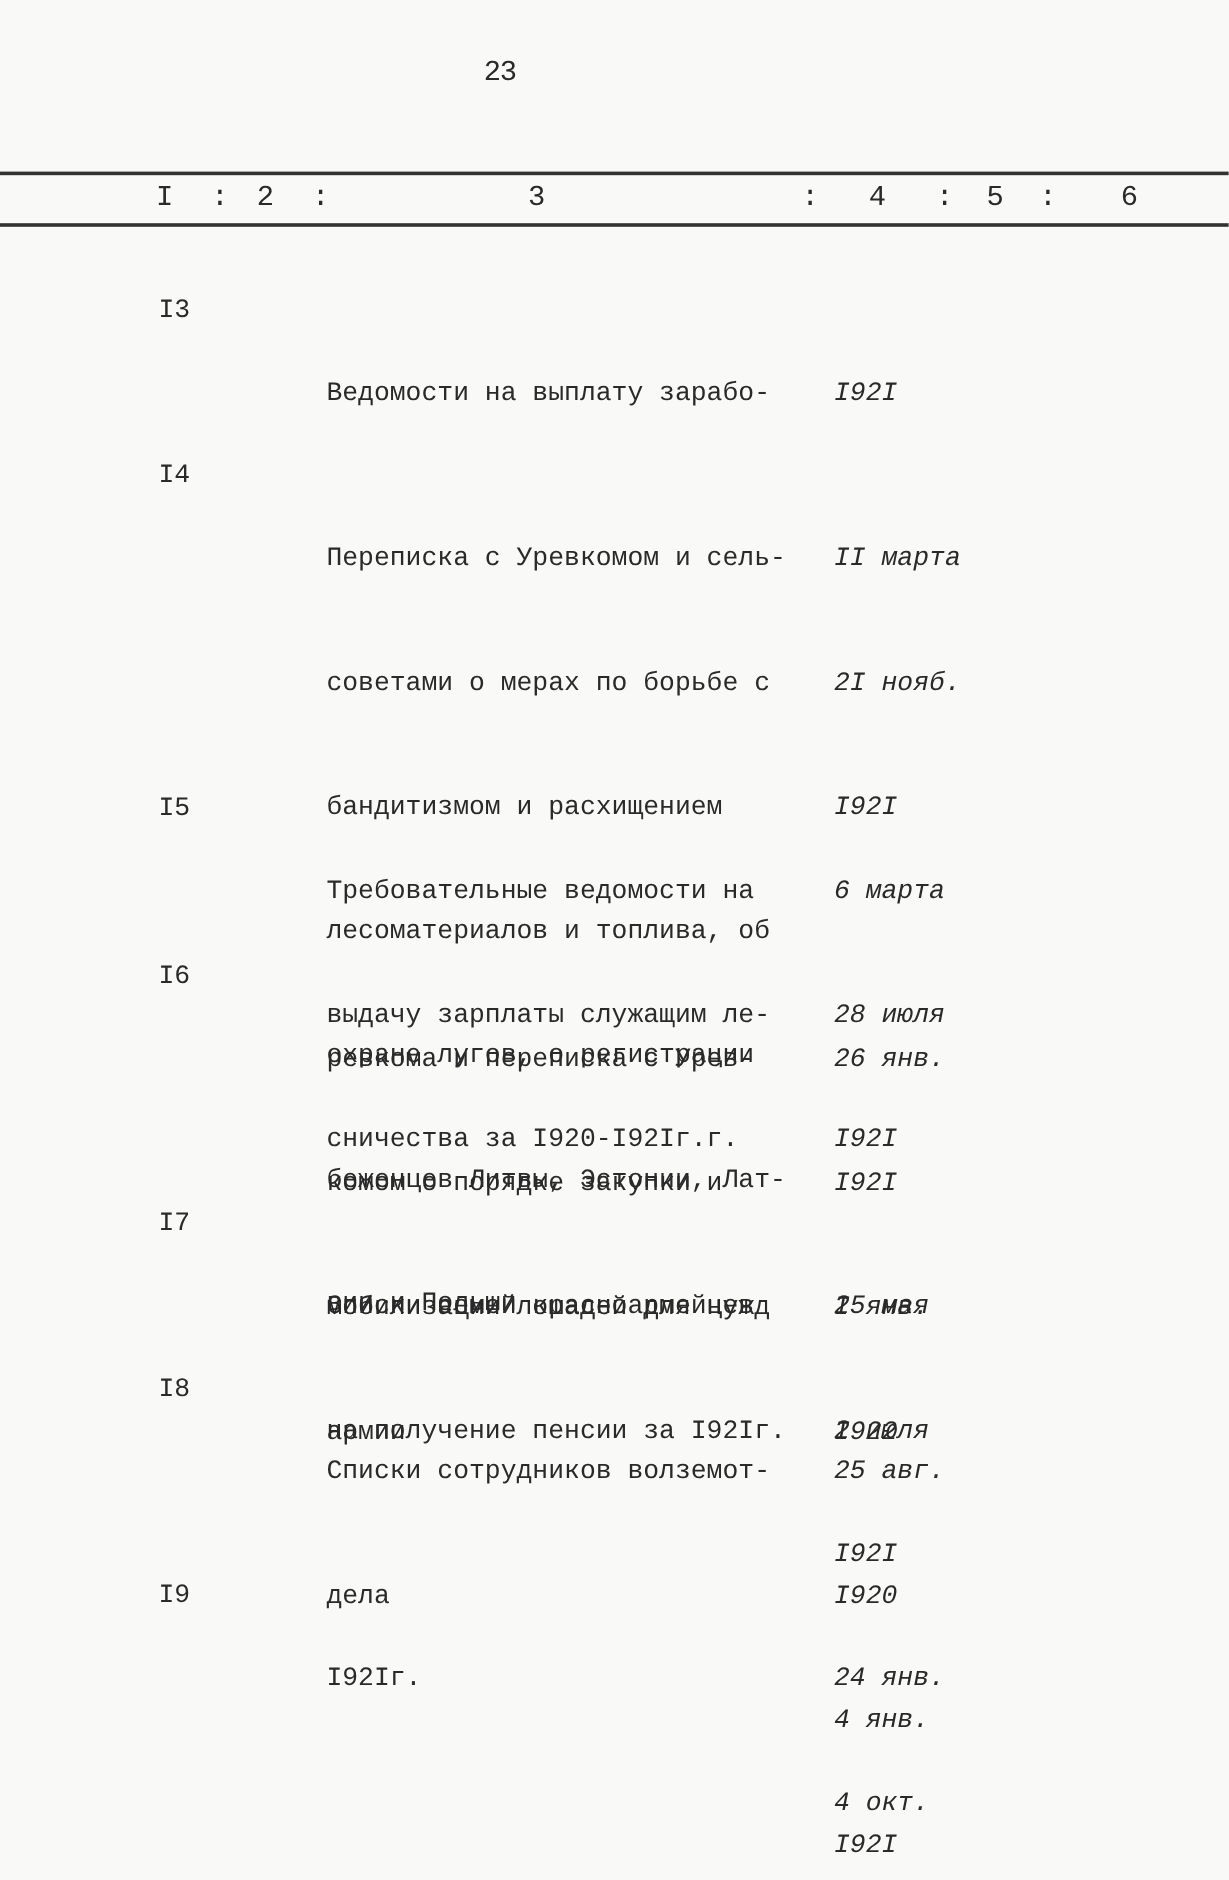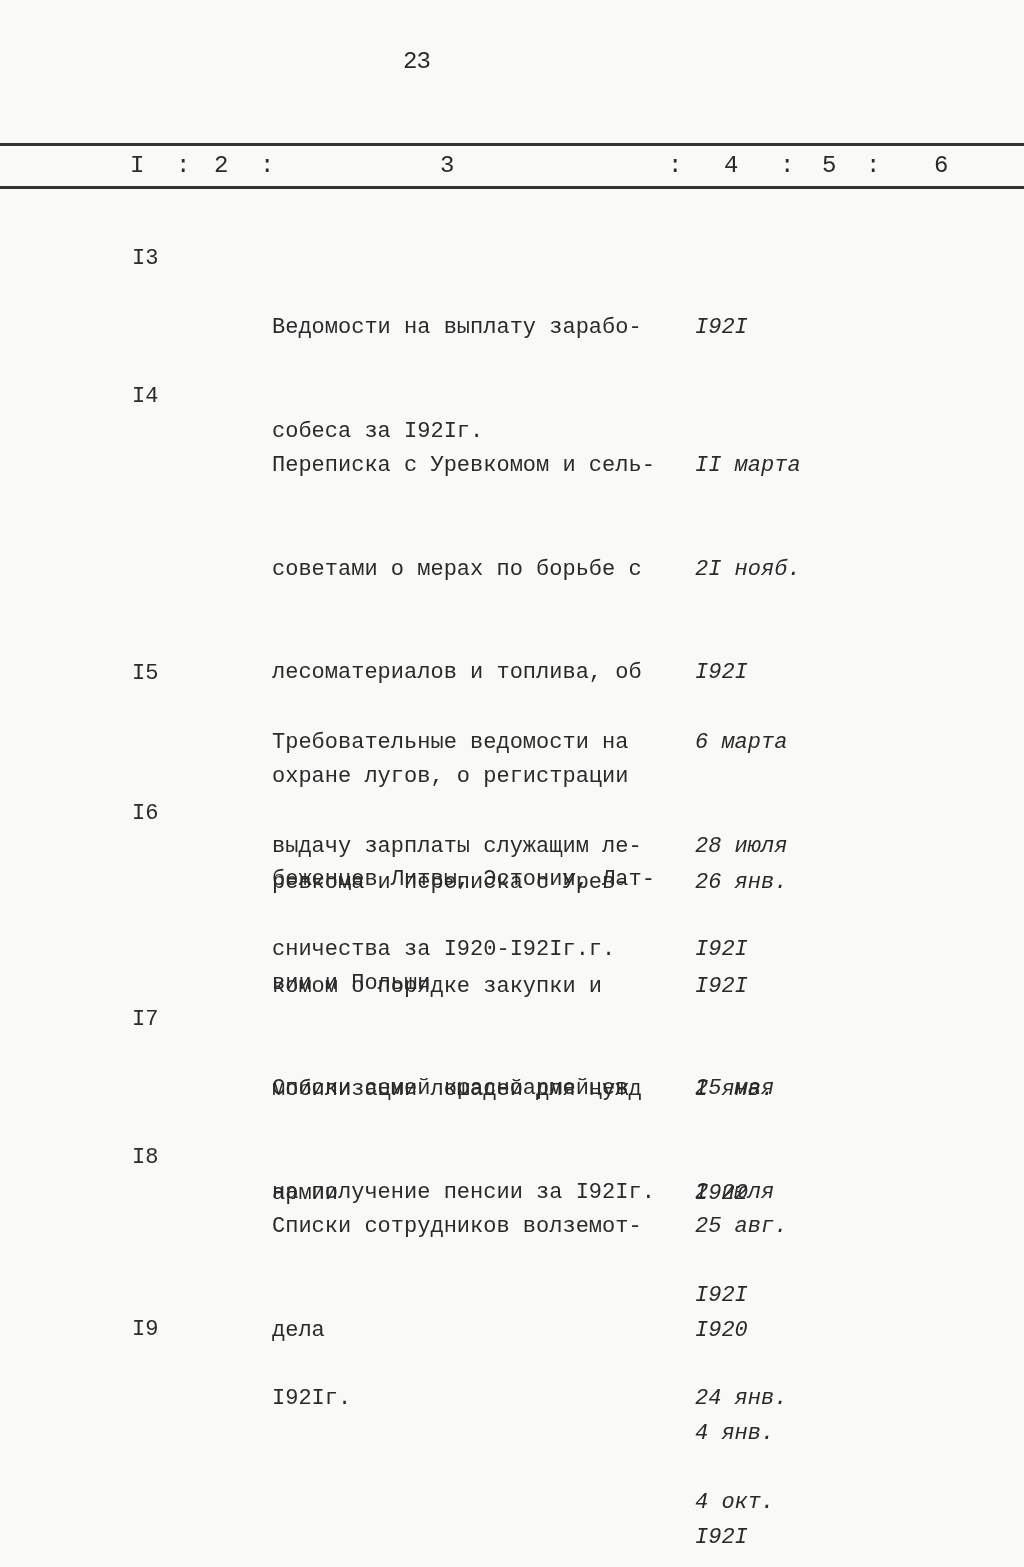--- a/index.html
+++ b/index.html
@@ -53,32 +53,32 @@
   <span style="left:934px">6</span>
 </div>
 <div class="rule bottom"></div>
 
 <div class="entries">
 
   <div class="entry" style="top:242px">
     <span class="num">I3</span>
     <div class="title">
       <span class="line">Ведомости на выплату зарабо-</span>
-      <span class="line">собеса за I92Iг.</span>
     </div>
     <div class="dates">
       <span class="line">I92I</span>
     </div>
   </div>
 
   <div class="entry" style="top:380px">
     <span class="num">I4</span>
     <div class="title">
       <span class="line">Переписка с Уревкомом и сель-</span>
       <span class="line">советами о мерах по борьбе с</span>
+      <span class="line">бандитизмом и расхищением</span>
       <span class="line">лесоматериалов и топлива, об</span>
       <span class="line">охране лугов, о регистрации</span>
       <span class="line">беженцев Литвы, Эстонии, Лат-</span>
       <span class="line">вии и Польши</span>
     </div>
     <div class="dates">
       <span class="line">II марта</span>
       <span class="line">2I нояб.</span>
       <span class="line">I92I</span>
     </div>

